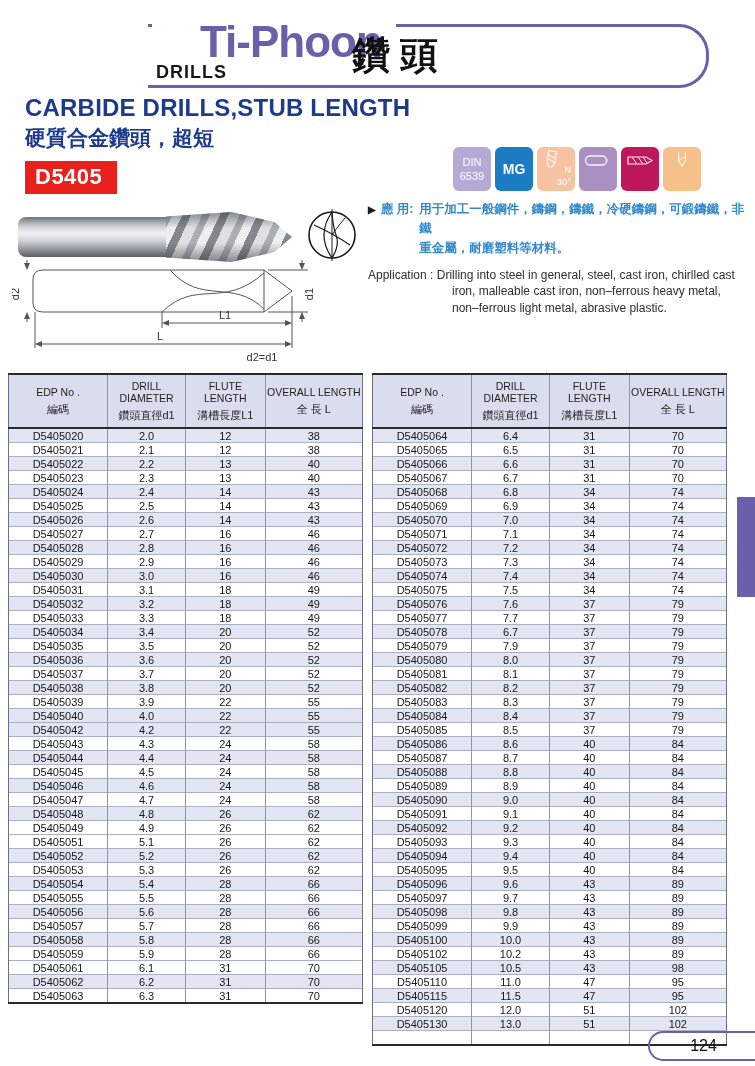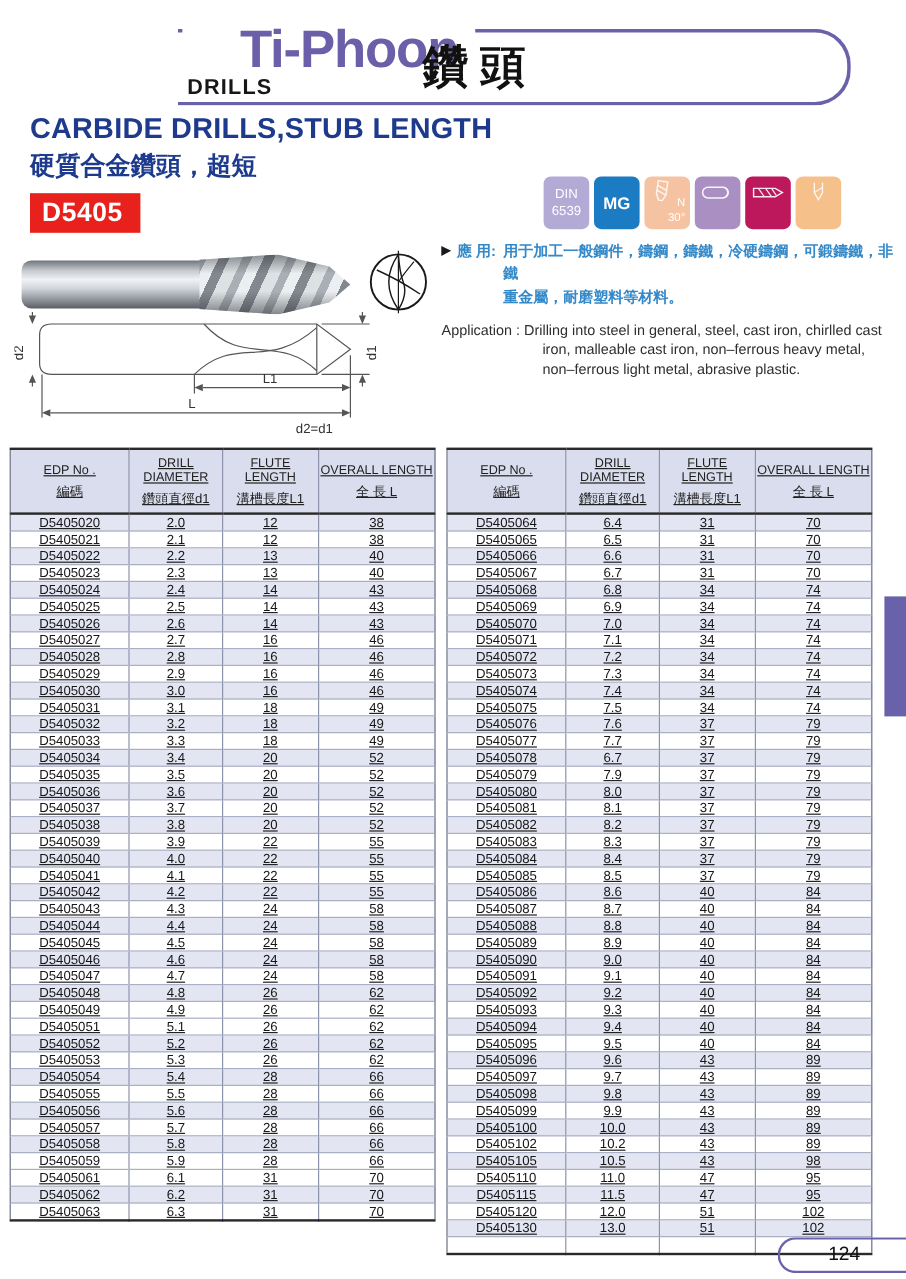--- a/index.html
+++ b/index.html
@@ -60,21 +60,21 @@
   table.spec.left{left:8px;} table.spec.right{left:372px;}
   table.spec col.c0{width:28%;} table.spec col.c1{width:22%;} table.spec col.c2{width:22.5%;} table.spec col.c3{width:27.5%;}
   table.spec th{background:var(--table-header-bg);font-weight:normal;font-size:10.5px;color:#1f1f1f;
     padding:5px 0 4px;border-left:1px solid #8d93ab;border-right:1px solid #8d93ab;
     border-top:2px solid #2a2a2a;border-bottom:2px solid #2a2a2a;vertical-align:middle;}
   table.spec th .h-en{display:block;line-height:1.15;}
   table.spec th .h-cn{display:block;font-size:11px;margin-top:4px;}
   table.spec td{font-size:11px;height:13px;line-height:12px;padding:0;text-align:center;color:#161616;
     border-left:1px solid #8d93ab;border-right:1px solid #8d93ab;border-top:1px solid #aab0c4;}
   table.spec tr.shaded td{background:var(--row-shade);}
-  table.spec{border-bottom:2px solid #2a2a2a;text-decoration:underline;}
+  table.spec{border-bottom:2px solid #2a2a2a;}
   table.spec th:first-child, table.spec td:first-child{border-left:1px solid #6b7088;}
   table.spec th:last-child, table.spec td:last-child{border-right:1px solid #6b7088;}
 
   
   .side-tab{position:absolute;left:737px;top:497px;width:18px;height:100px;background:var(--banner-purple);}
   .page-pill{position:absolute;left:648px;top:1031px;width:107px;height:26px;border:2px solid var(--banner-purple);
     border-right:none;border-radius:15px 0 0 15px;display:flex;align-items:center;justify-content:center;
     font-size:16px;color:#111;}
 </style>
 </head>
@@ -333,26 +333,20 @@
           <td>3.9</td>
           <td>22</td>
           <td>55</td>
         </tr>
         <tr class="shaded">
           <td>D5405040</td>
           <td>4.0</td>
           <td>22</td>
           <td>55</td>
         </tr>
-        <tr>
-          <td>D5405041</td>
-          <td>4.1</td>
-          <td>22</td>
-          <td>55</td>
-        </tr>
         <tr class="shaded">
           <td>D5405042</td>
           <td>4.2</td>
           <td>22</td>
           <td>55</td>
         </tr>
         <tr>
           <td>D5405043</td>
           <td>4.3</td>
           <td>24</td>

